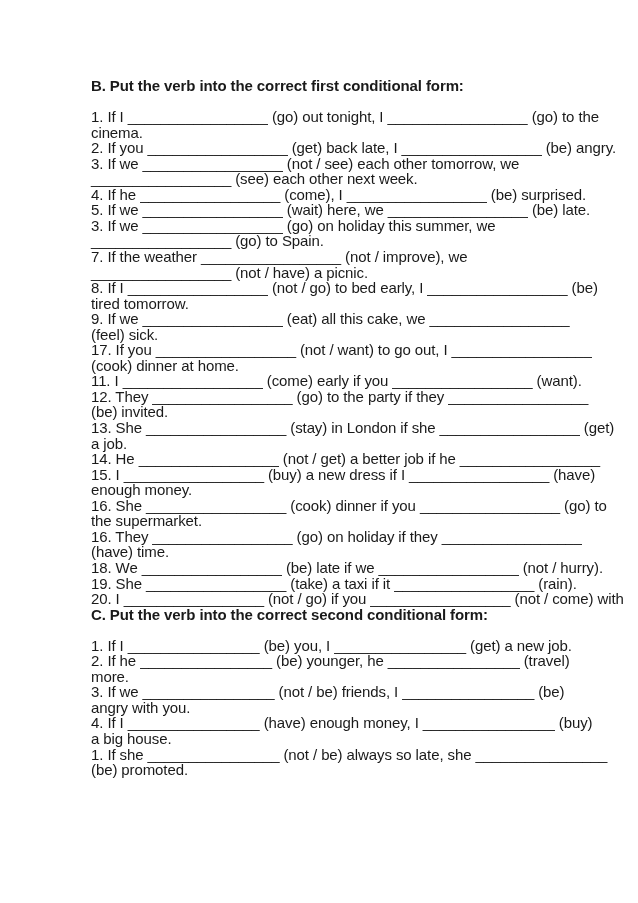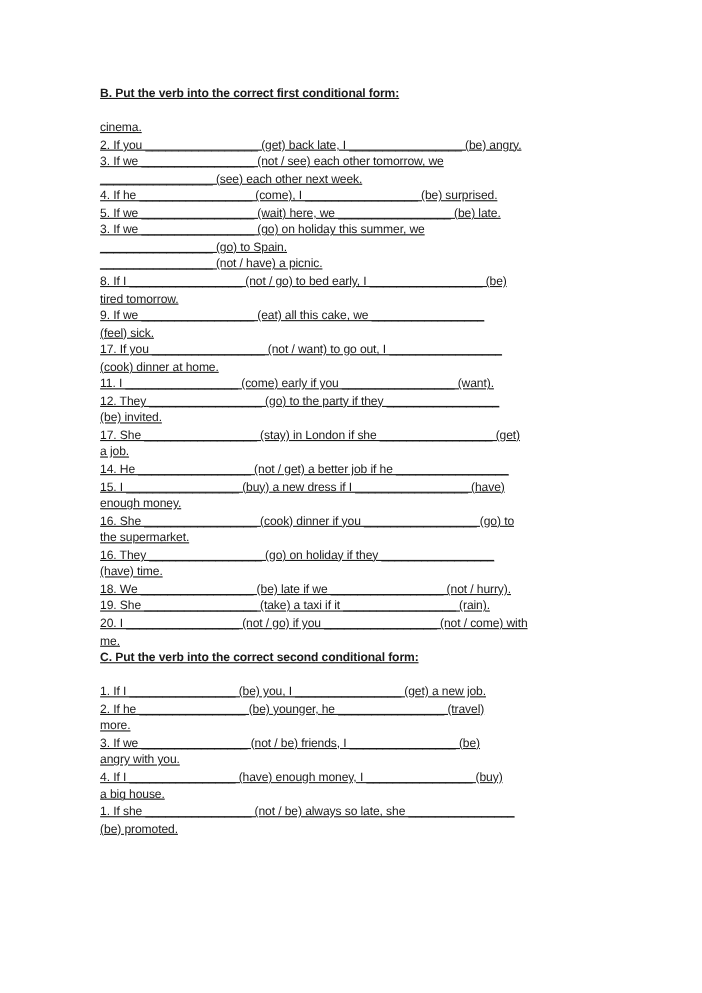--- a/index.html
+++ b/index.html
@@ -3,68 +3,68 @@
 <meta charset="utf-8">
 <style>
   html, body { margin: 0; padding: 0; background: #ffffff; }
   body { width: 638px; height: 903px; position: relative; overflow: hidden; }
   .page {
     position: absolute;
     left: 91px;
     top: 78px;
     width: 440px;
     font-family: "Liberation Sans", sans-serif;
-    font-size: 11px;
+    font-size: 15px;
     line-height: 15.55px;
     color: #1a1a1a;
     letter-spacing: -0.1px;
-    text-decoration: underline;
   }
   .heading { font-weight: bold; }
   .spacer { height: 15.55px; }
   .line { white-space: nowrap; }
 </style>
 </head>
 <body>
 
 <div class="page">
   <div class="heading">B. Put the verb into the correct first conditional form:</div>
   <div class="spacer"></div>
   <div id="section-b">
+      <div class="line">1. If I _________________ (go) out tonight, I _________________ (go) to the</div>
       <div class="line">cinema.</div>
       <div class="line">2. If you _________________ (get) back late, I _________________ (be) angry.</div>
       <div class="line">3. If we _________________ (not / see) each other tomorrow, we</div>
       <div class="line">_________________ (see) each other next week.</div>
       <div class="line">4. If he _________________ (come), I _________________ (be) surprised.</div>
       <div class="line">5. If we _________________ (wait) here, we _________________ (be) late.</div>
       <div class="line">3. If we _________________ (go) on holiday this summer, we</div>
       <div class="line">_________________ (go) to Spain.</div>
+      <div class="line">7. If the weather _________________ (not / improve), we</div>
       <div class="line">_________________ (not / have) a picnic.</div>
       <div class="line">8. If I _________________ (not / go) to bed early, I _________________ (be)</div>
       <div class="line">tired tomorrow.</div>
       <div class="line">9. If we _________________ (eat) all this cake, we _________________</div>
       <div class="line">(feel) sick.</div>
       <div class="line">17. If you _________________ (not / want) to go out, I _________________</div>
       <div class="line">(cook) dinner at home.</div>
       <div class="line">11. I _________________ (come) early if you _________________ (want).</div>
       <div class="line">12. They _________________ (go) to the party if they _________________</div>
       <div class="line">(be) invited.</div>
-      <div class="line">17. She _________________ (stay) in London if she _________________ (get)</div>
+      <div class="line">13. She _________________ (stay) in London if she _________________ (get)</div>
       <div class="line">a job.</div>
       <div class="line">14. He _________________ (not / get) a better job if he _________________</div>
       <div class="line">15. I _________________ (buy) a new dress if I _________________ (have)</div>
       <div class="line">enough money.</div>
       <div class="line">16. She _________________ (cook) dinner if you _________________ (go) to</div>
       <div class="line">the supermarket.</div>
       <div class="line">16. They _________________ (go) on holiday if they _________________</div>
       <div class="line">(have) time.</div>
       <div class="line">18. We _________________ (be) late if we _________________ (not / hurry).</div>
       <div class="line">19. She _________________ (take) a taxi if it _________________ (rain).</div>
       <div class="line">20. I _________________ (not / go) if you _________________ (not / come) with</div>
-      <div class="line">me.</div>
     </div>
 
   <div class="heading">C. Put the verb into the correct second conditional form:</div>
   <div class="spacer"></div>
   <div id="section-c">
       <div class="line">1. If I ________________ (be) you, I ________________ (get) a new job.</div>
       <div class="line">2. If he ________________ (be) younger, he ________________ (travel)</div>
       <div class="line">more.</div>
       <div class="line">3. If we ________________ (not / be) friends, I ________________ (be)</div>
       <div class="line">angry with you.</div>

